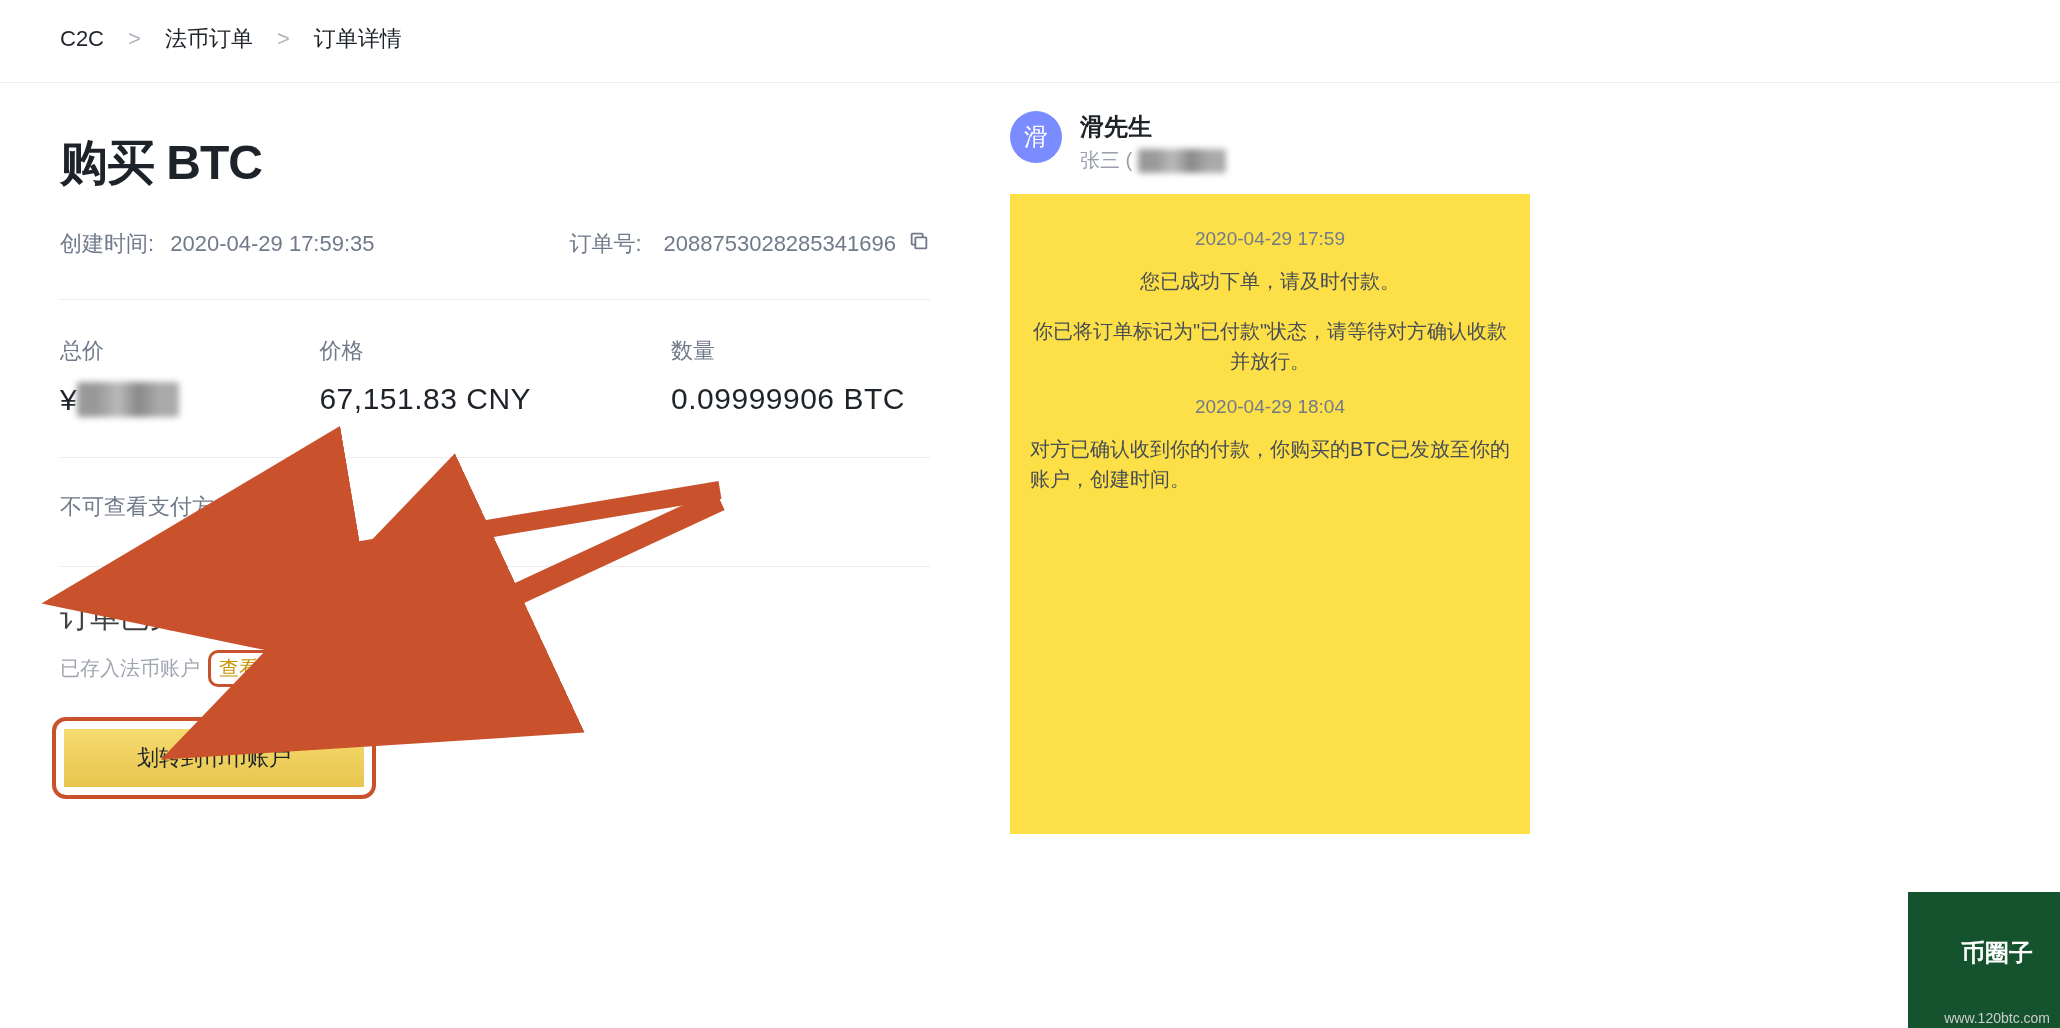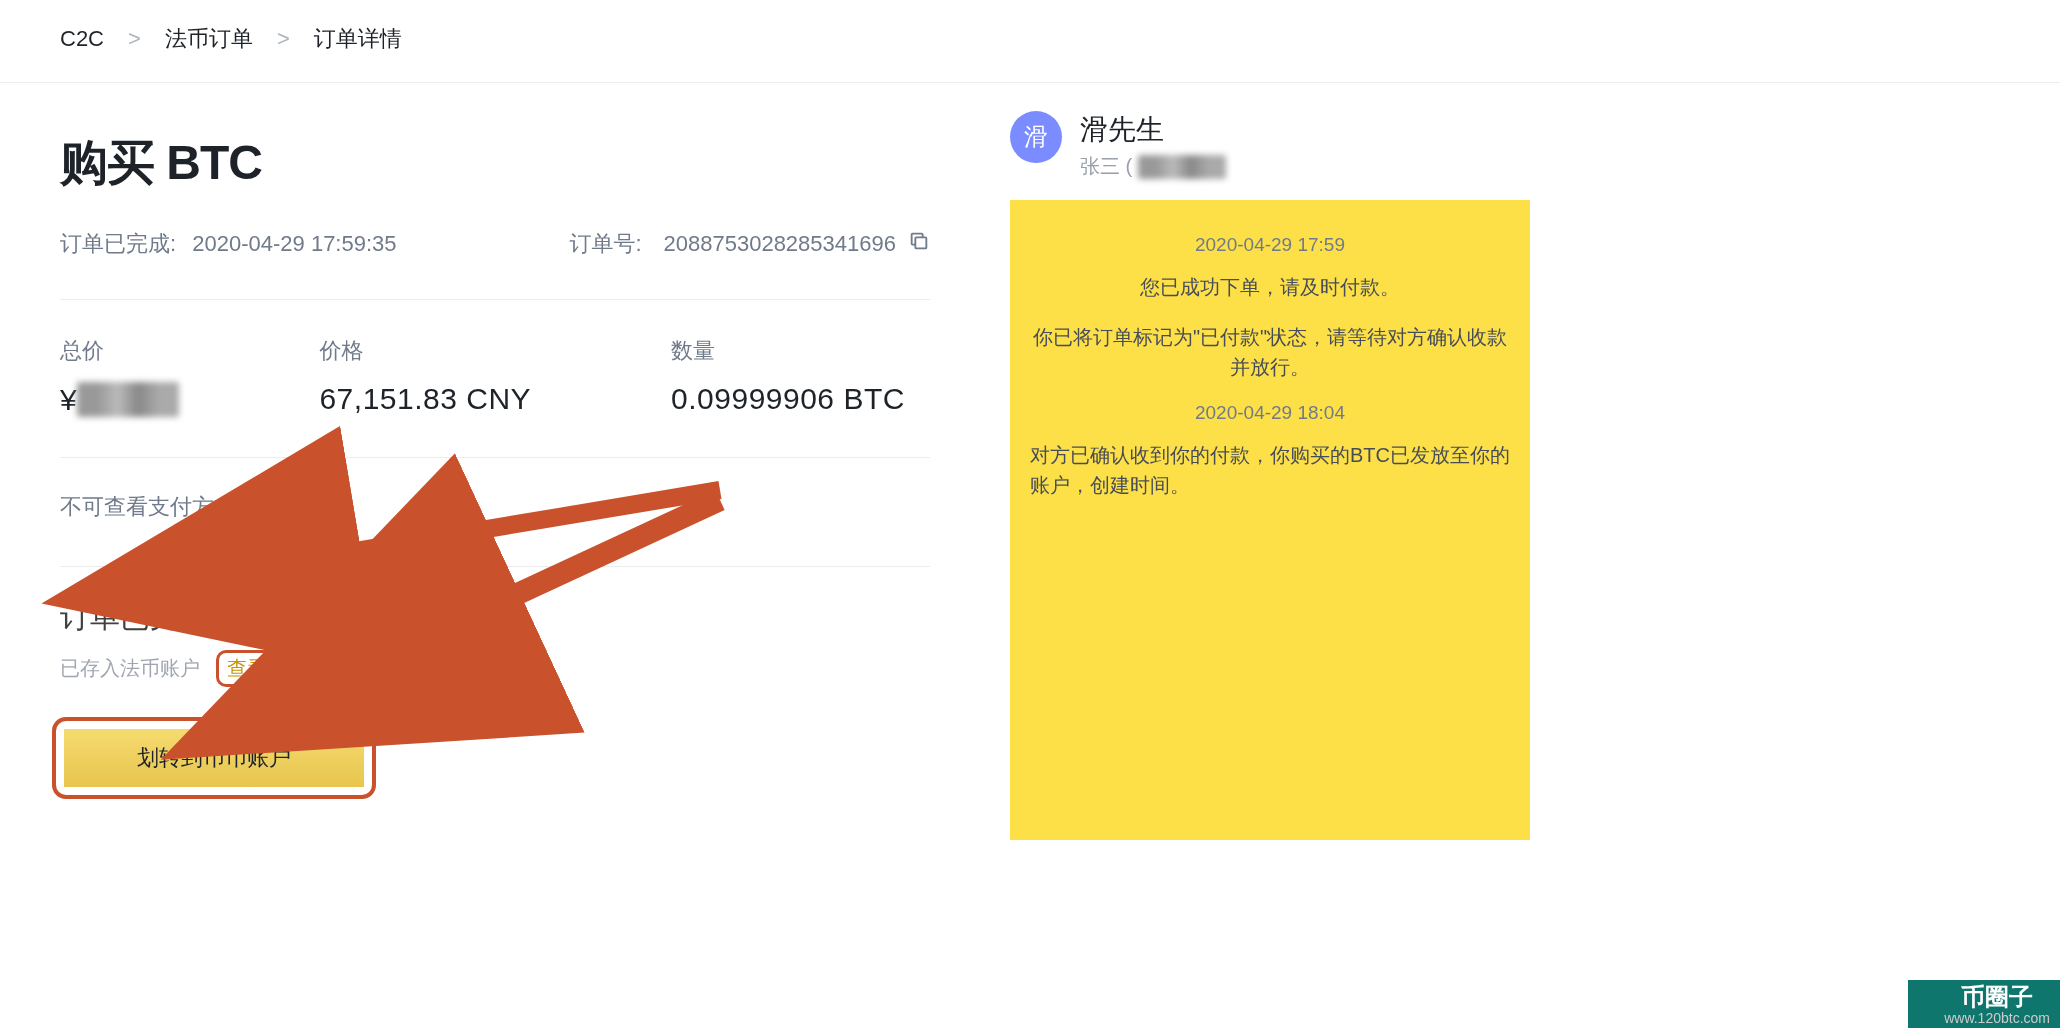--- a/index.html
+++ b/index.html
@@ -86,21 +86,21 @@
   .complete-title {
     font-size: 30px;
     color: #404040;
     margin-bottom: 12px;
   }
   .deposited-row {
     font-size: 20px;
     color: #a0a6b0;
     display: flex;
     align-items: center;
-    gap: 16px;
+    gap: 8px;
     margin-bottom: 30px;
   }
   .view-assets-link {
     color: #c99400;
     border: 3px solid #c9522c;
     border-radius: 10px;
     padding: 2px 8px;
     font-size: 20px;
     cursor: pointer;
   }
@@ -138,21 +138,21 @@
     width: 52px;
     height: 52px;
     border-radius: 50%;
     background: #7a8cff;
     color: #fff;
     display: flex;
     align-items: center;
     justify-content: center;
     font-size: 24px;
   }
-  .seller-name { font-size: 28px; color: #1e2329; font-weight: 400; margin-bottom: 4px; }
+  .seller-name { font-size: 24px; color: #1e2329; font-weight: 700; margin-bottom: 4px; }
   .seller-sub { font-size: 20px; color: #9aa0aa; display: flex; align-items: center; gap: 6px; }
   .chat-body {
     background: #fde047;
     padding: 24px 18px;
     height: 640px;
     font-size: 20px;
     color: #474d57;
   }
   .chat-ts {
     text-align: center;
@@ -172,28 +172,29 @@
     padding: 0 2px;
   }
   .arrows {
     position: absolute;
     pointer-events: none;
   }
   .watermark {
     position: absolute;
     bottom: 0;
     right: 0;
-    background: #0f766e;
+    background: #14532d;
     color: #fff;
     font-size: 18px;
     padding: 4px 10px 2px 36px;
     display: flex;
     flex-direction: column;
     align-items: center;
     line-height: 1.1;
+    gap: 44px;
   }
   .watermark .brand {
     font-size: 24px;
     font-weight: 700;
     display: flex;
     align-items: center;
     gap: 4px;
   }
   .watermark .url { font-size: 14px; color: #ccc; }
 </style>
@@ -207,21 +208,21 @@
   <span class="sep">&gt;</span>
   <span>订单详情</span>
 </nav>
 
 <div class="page">
   <main class="main">
     <h1 class="title">购买 BTC</h1>
 
     <div class="meta-row">
       <div>
-        <span class="label">订单已完成:</span>
+        <span class="label">创建时间:</span>
         <span class="value">2020-04-29 17:59:35</span>
       </div>
       <div class="order-no">
         <span class="label">订单号:</span>
         <span class="value">208875302828534169​6</span>
         <span class="copy-icon">
           <svg viewBox="0 0 24 24" fill="none" stroke="#707a8a" stroke-width="2">
             <rect x="8" y="8" width="12" height="12" rx="1"></rect>
             <path d="M16 8V5a1 1 0 0 0-1-1H5a1 1 0 0 0-1 1v10a1 1 0 0 0 1 1h3"></path>
           </svg>

